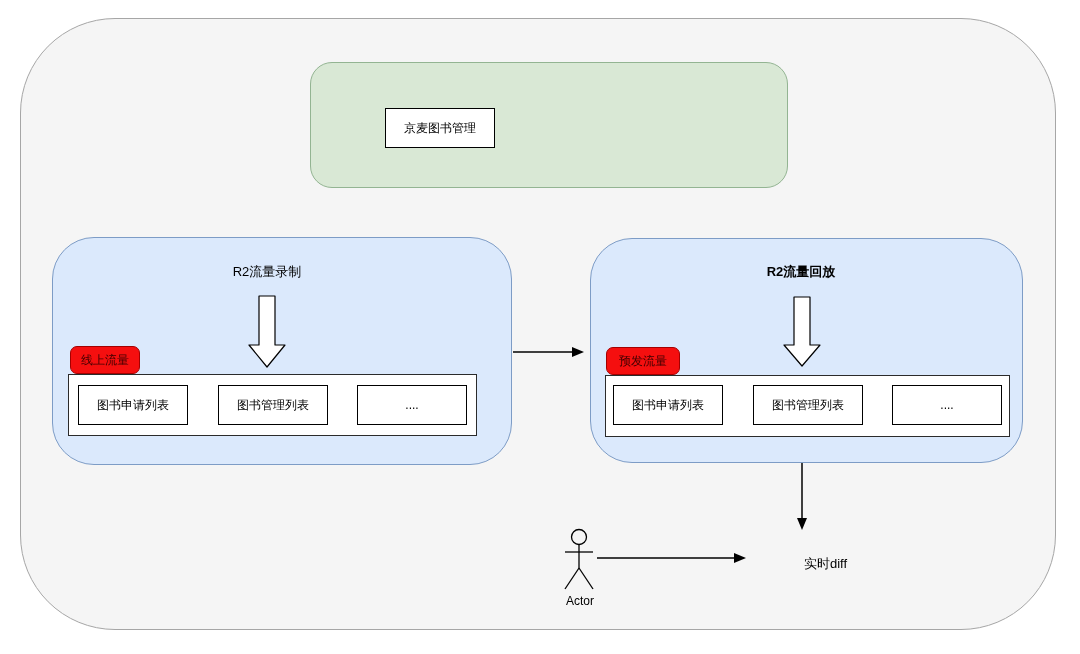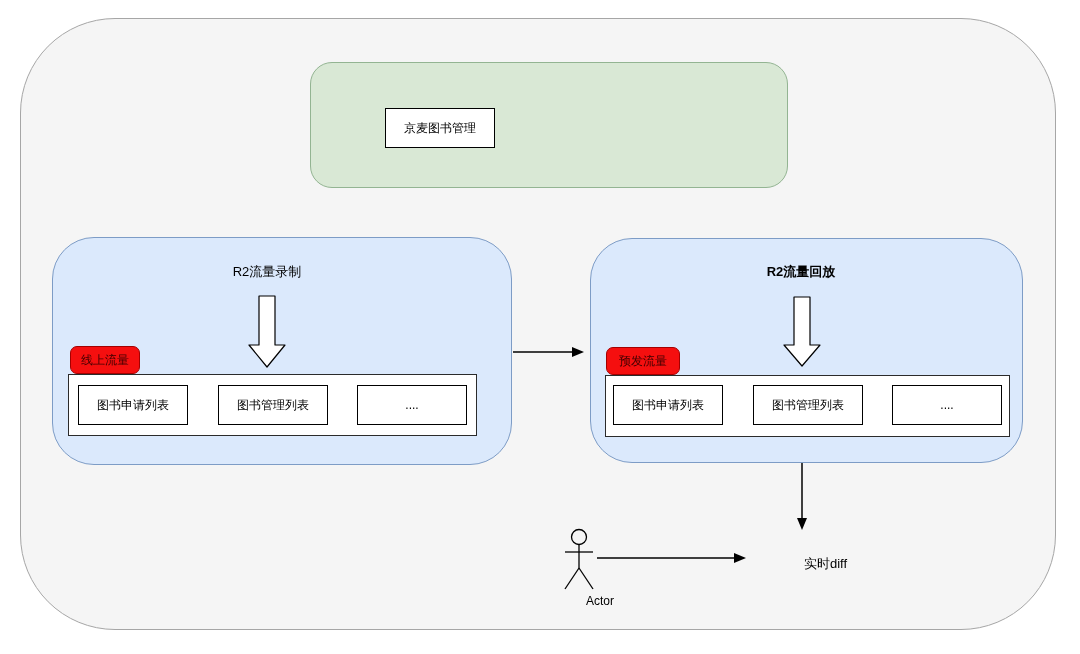--- a/index.html
+++ b/index.html
@@ -168,15 +168,15 @@
     <g stroke="#000000" stroke-width="1.3" fill="none">
       <circle cx="579" cy="537" r="7.5"></circle>
       <line x1="579" y1="544.5" x2="579" y2="568"></line>
       <line x1="565" y1="552" x2="593" y2="552"></line>
       <line x1="579" y1="568" x2="565" y2="589"></line>
       <line x1="579" y1="568" x2="593" y2="589"></line>
     </g>
   </svg>
 
   <div class="abs small-label" style="left:780px; top:555px;margin-left:24px;">实时diff</div>
-  <div class="abs small-label centered-text" style="left:570px; top:594px; width:60px; font-size:12px;">Actor</div>
+  <div class="abs small-label centered-text" style="left:550px; top:594px; width:60px; font-size:12px;">Actor</div>
 
 </div>
 
 </body></html>

